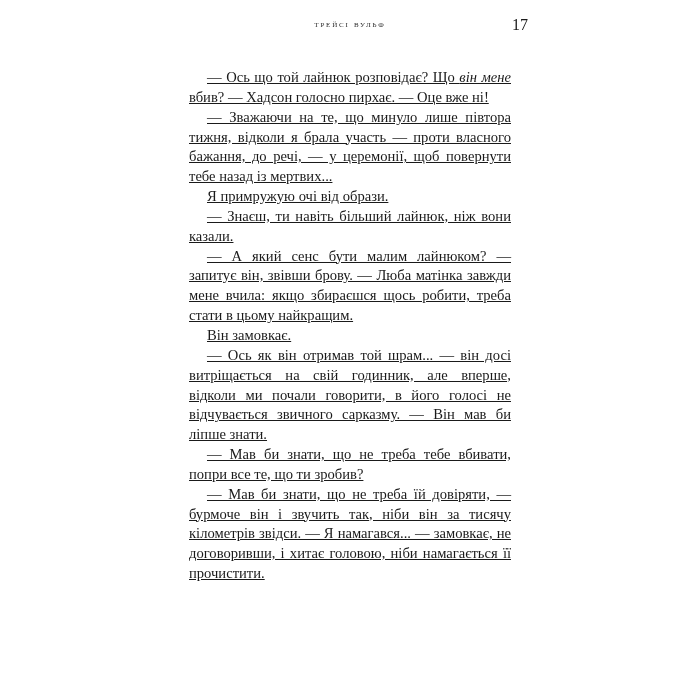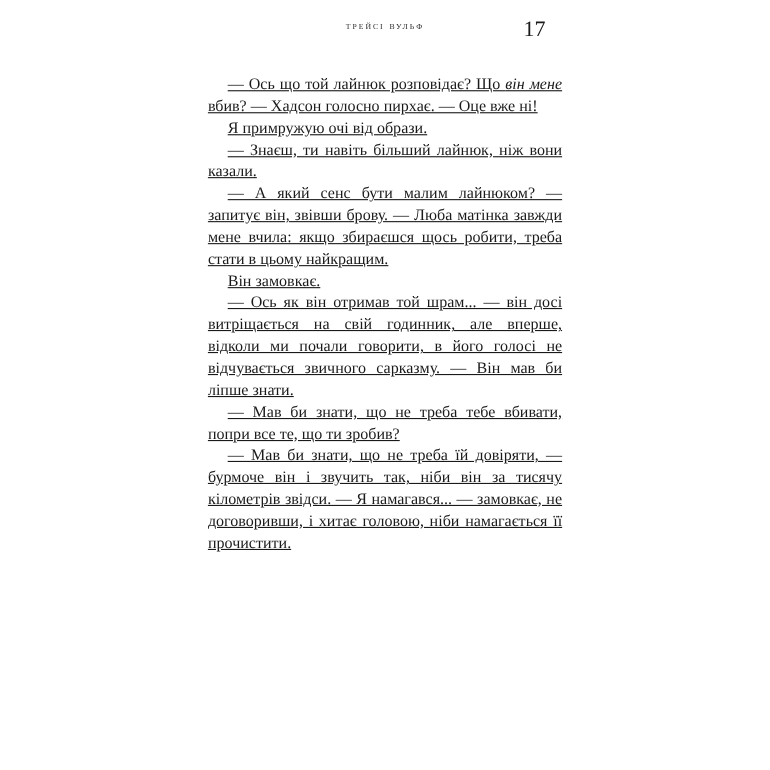--- a/index.html
+++ b/index.html
@@ -32,23 +32,23 @@
     font-family: "Liberation Serif", serif;
     font-size: 10.5px;
     letter-spacing: 1.8px;
     color: #2a2a2a;
     font-variant: small-caps;
     text-transform: lowercase;
   }
   .page-number {
     position: absolute;
     top: 16px;
-    left: 476px;
+    left: 512px;
     font-family: "Liberation Serif", serif;
-    font-size: 20px;
+    font-size: 16px;
     color: #1a1a1a;
   }
   .text-block {
     position: absolute;
     left: 189px;
     top: 68px;
     width: 322px;
     font-family: "Liberation Serif", serif;
     font-size: 14.6px;
     line-height: 19.85px;
@@ -66,20 +66,21 @@
 </style>
 </head>
 <body>
 
 <div class="page">
   <div class="running-head">Трейсі Вульф</div>
   <div class="page-number">17</div>
 
   <div class="text-block">
     <p class="para"><span>— Ось що той лайнюк розповідає? Що </span><em>він мене</em><span> вбив? — Хадсон голосно пирхає. — Оце вже ні!</span></p>
+    <p class="para">— Зважаючи на те, що минуло лише півтора тижня, відколи я брала участь — проти власного бажання, до речі, — у церемонії, щоб повернути тебе назад із мертвих...</p>
     <p class="para">Я примружую очі від образи.</p>
     <p class="para">— Знаєш, ти навіть більший лайнюк, ніж вони казали.</p>
     <p class="para">— А який сенс бути малим лайнюком? — запитує він, звівши брову. — Люба матінка завжди мене вчила: якщо збираєшся щось робити, треба стати в цьому найкращим.</p>
     <p class="para">Він замовкає.</p>
     <p class="para">— Ось як він отримав той шрам... — він досі витріщається на свій годинник, але вперше, відколи ми почали говорити, в його голосі не відчувається звичного сарказму. — Він мав би ліпше знати.</p>
     <p class="para">— Мав би знати, що не треба тебе вбивати, попри все те, що ти зробив?</p>
     <p class="para">— Мав би знати, що не треба їй довіряти, — бурмоче він і звучить так, ніби він за тисячу кілометрів звідси. — Я намагався... — замовкає, не договоривши, і хитає головою, ніби намагається її прочистити.</p>
 
   </div>
 </div>

